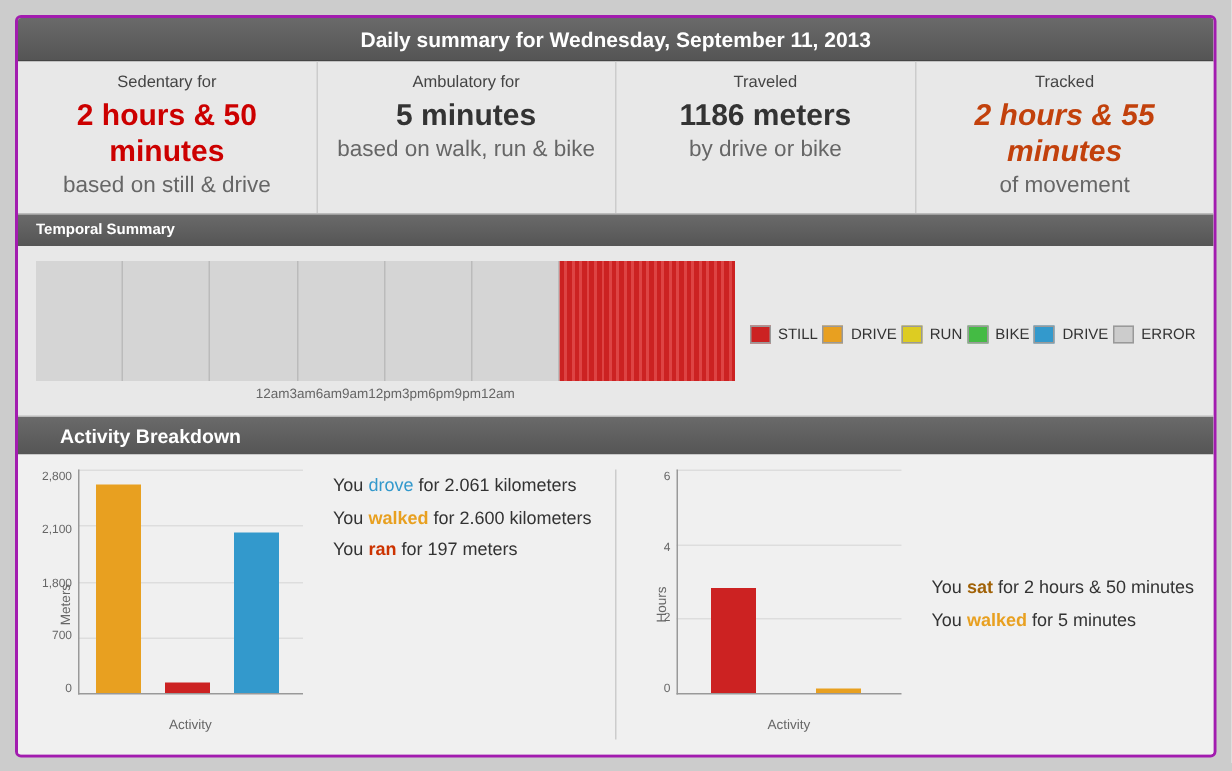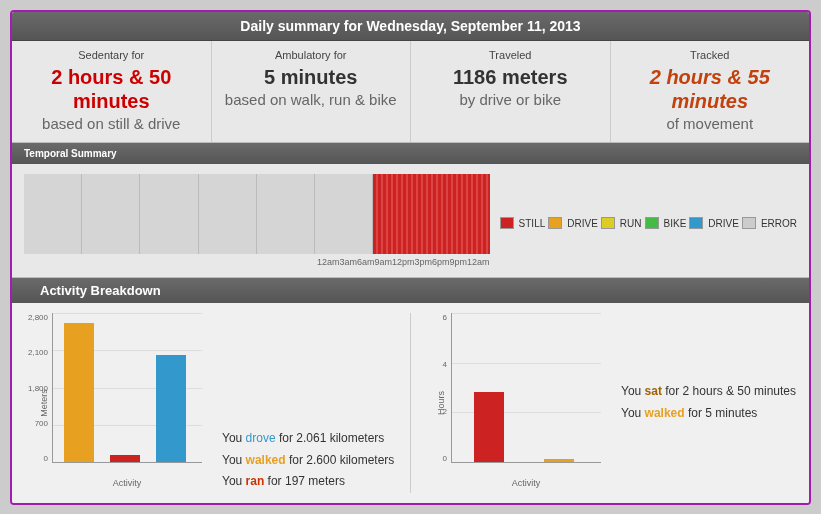--- a/index.html
+++ b/index.html
@@ -101,21 +101,21 @@
       height: 100%;
     }
     
     .activity-block {
       position: absolute;
       top: 0;
       bottom: 0;
     }
     .timeline-labels {
       display: flex;
-      justify-content: flex-end;
+      justify-content: center;
       font-size: 9px;
       color: #666;
       margin-top: 3px;
       padding: 0 0;
     }
     
     .legend {
       display: flex;
       flex-direction: row;
       gap: 3px;
@@ -143,21 +143,21 @@
     }
     .breakdown-content {
       display: flex;
       padding: 10px;
       gap: 0;
       background: #f0f0f0;
     }
     .breakdown-left {
       flex: 1;
       display: flex;
-      align-items: flex-end;
+      align-items: flex-start;
       border-right: 1px solid #ccc;
       padding-right: 10px;
       gap: 10px;
     }
     .breakdown-right {
       flex: 1;
       display: flex;
       align-items: center;
       padding-left: 10px;
       gap: 10px;

